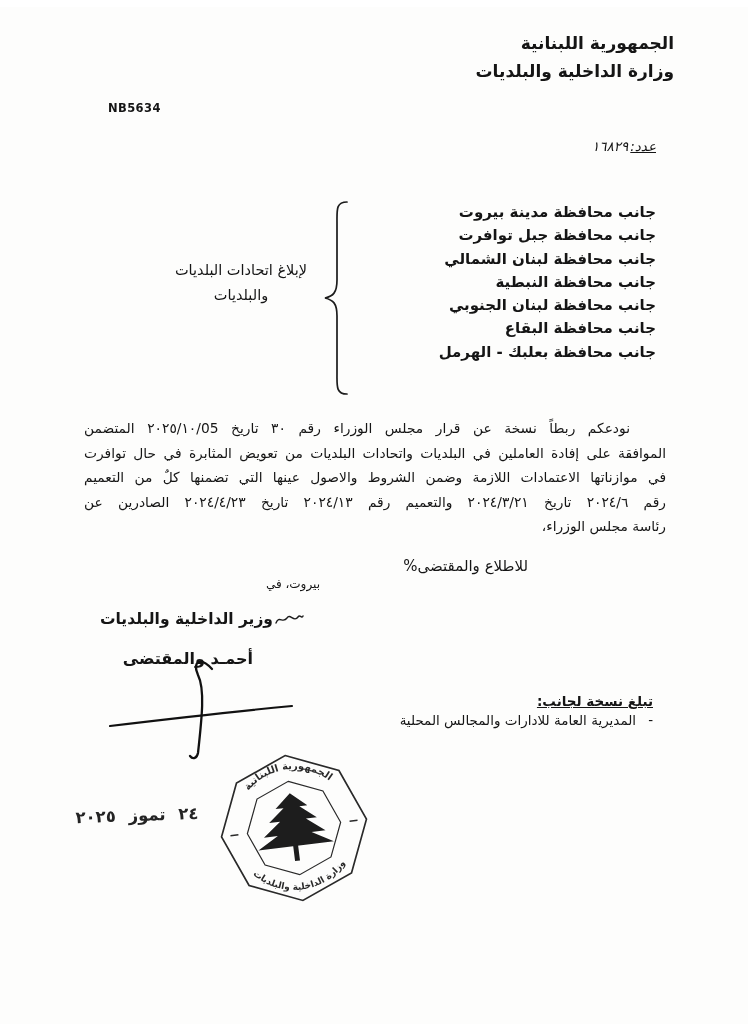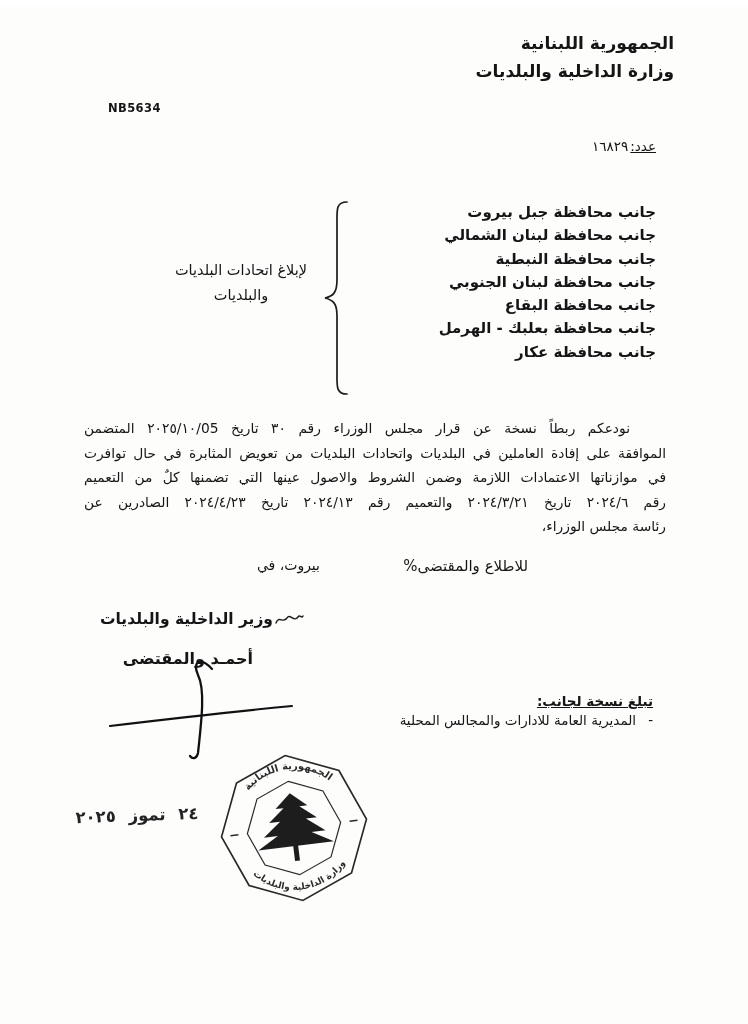--- a/index.html
+++ b/index.html
@@ -4,36 +4,36 @@
 <style>
   html,body{margin:0;padding:0;background:#ffffff;}
   .page{
     position:relative;width:748px;height:1024px;margin:7px auto;
     background:#fdfdfc;color:#151515;
     font-family:"DejaVu Sans",sans-serif;overflow:hidden;
   }
   .letterhead{position:absolute;top:22px;right:74px;text-align:right;
     font-weight:bold;font-size:17px;line-height:28px;direction:rtl;white-space:nowrap;}
   .refcode{position:absolute;top:94px;left:108px;font-size:11.5px;font-weight:bold;letter-spacing:.4px;}
-  .number{position:absolute;top:131px;right:92px;font-size:13.5px;direction:rtl;white-space:nowrap;}
+  .number{position:absolute;top:131px;right:92px;font-size:13.5px;direction:rtl;white-space:nowrap;font-style:italic;}
   .number .lbl{text-decoration:underline;}
   .number .val{margin-right:2px;}
   .recipients{position:absolute;top:194px;right:92px;direction:rtl;text-align:right;
     font-weight:bold;font-size:15px;line-height:23.3px;}
   .recipients div{white-space:nowrap;}
   .brace{position:absolute;top:192px;left:322px;}
   .note{position:absolute;top:251px;left:156px;width:170px;text-align:center;
     direction:rtl;font-size:14.5px;line-height:25px;}
   .body{position:absolute;top:409px;left:84px;width:582px;direction:rtl;
     font-size:13.8px;line-height:24.6px;}
   .body .bl{text-align:justify;text-align-last:justify;}
   .body .bl.first{padding-right:36px;}
   .body .bl.last{text-align:right;text-align-last:right;}
   .closing{position:absolute;top:550px;right:220px;font-size:15px;direction:rtl;white-space:nowrap;}
-  .place{position:absolute;top:550px;right:428px;font-size:14px;direction:rtl;white-space:nowrap;}
+  .place{position:absolute;top:570px;right:428px;font-size:12px;direction:rtl;white-space:nowrap;}
   .minister{position:absolute;top:603px;right:444px;font-size:15.5px;font-weight:bold;
     direction:rtl;white-space:nowrap;display:flex;align-items:center;gap:1px;}
   .name{position:absolute;top:642px;right:495px;font-size:16px;font-weight:bold;
     direction:rtl;white-space:nowrap;}
   .signature{position:absolute;top:648px;left:100px;}
   .cc{position:absolute;top:685px;right:95px;direction:rtl;text-align:right;
     font-size:13.5px;line-height:19px;}
   .cc .h{font-weight:bold;text-decoration:underline;}
   .cc .item .dash{display:inline-block;margin-left:12px;}
   .seal{position:absolute;top:745px;left:218px;transform:rotate(-7deg);}
@@ -50,27 +50,27 @@
     <div>وزارة الداخلية والبلديات</div>
   </div>
 
   <div class="refcode">NB5634</div>
 
   <div class="number">
     <span class="lbl">عدد:</span><span class="val">١٦٨٢٩</span>
   </div>
 
   <div class="recipients">
-    <div>جانب محافظة جبل بيروت</div>
+    <div>جانب محافظة مدينة بيروت</div>
+    <div>جانب محافظة جبل توافرت</div>
     <div>جانب محافظة لبنان الشمالي</div>
     <div>جانب محافظة النبطية</div>
     <div>جانب محافظة لبنان الجنوبي</div>
     <div>جانب محافظة البقاع</div>
     <div>جانب محافظة بعلبك - الهرمل</div>
-    <div>جانب محافظة عكار</div>
   </div>
 
   <svg class="brace" width="28" height="198" viewBox="0 0 28 198">
     <path d="M 25 3 C 14 3 15 11 15 23 L 15 81 C 15 94 11 97 3 99 C 11 101 15 104 15 117 L 15 175 C 15 187 14 195 25 195" fill="none" stroke="#1c1c1c" stroke-width="1.7" stroke-linecap="round"></path>
   </svg>
 
   <div class="note">
     <div>لإبلاغ اتحادات البلديات</div>
     <div>والبلديات</div>
   </div>

